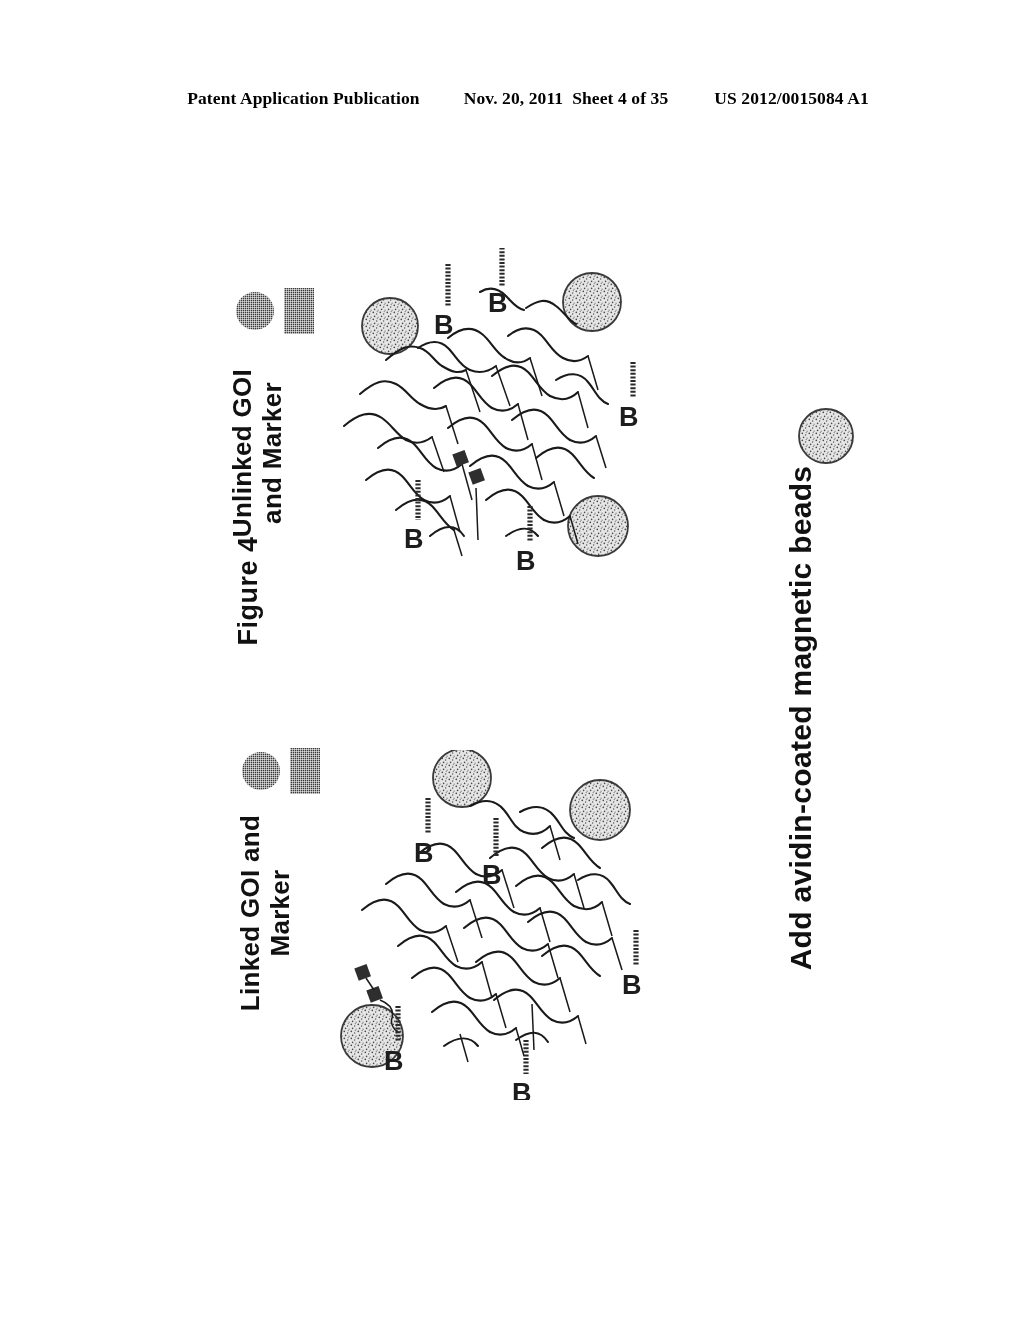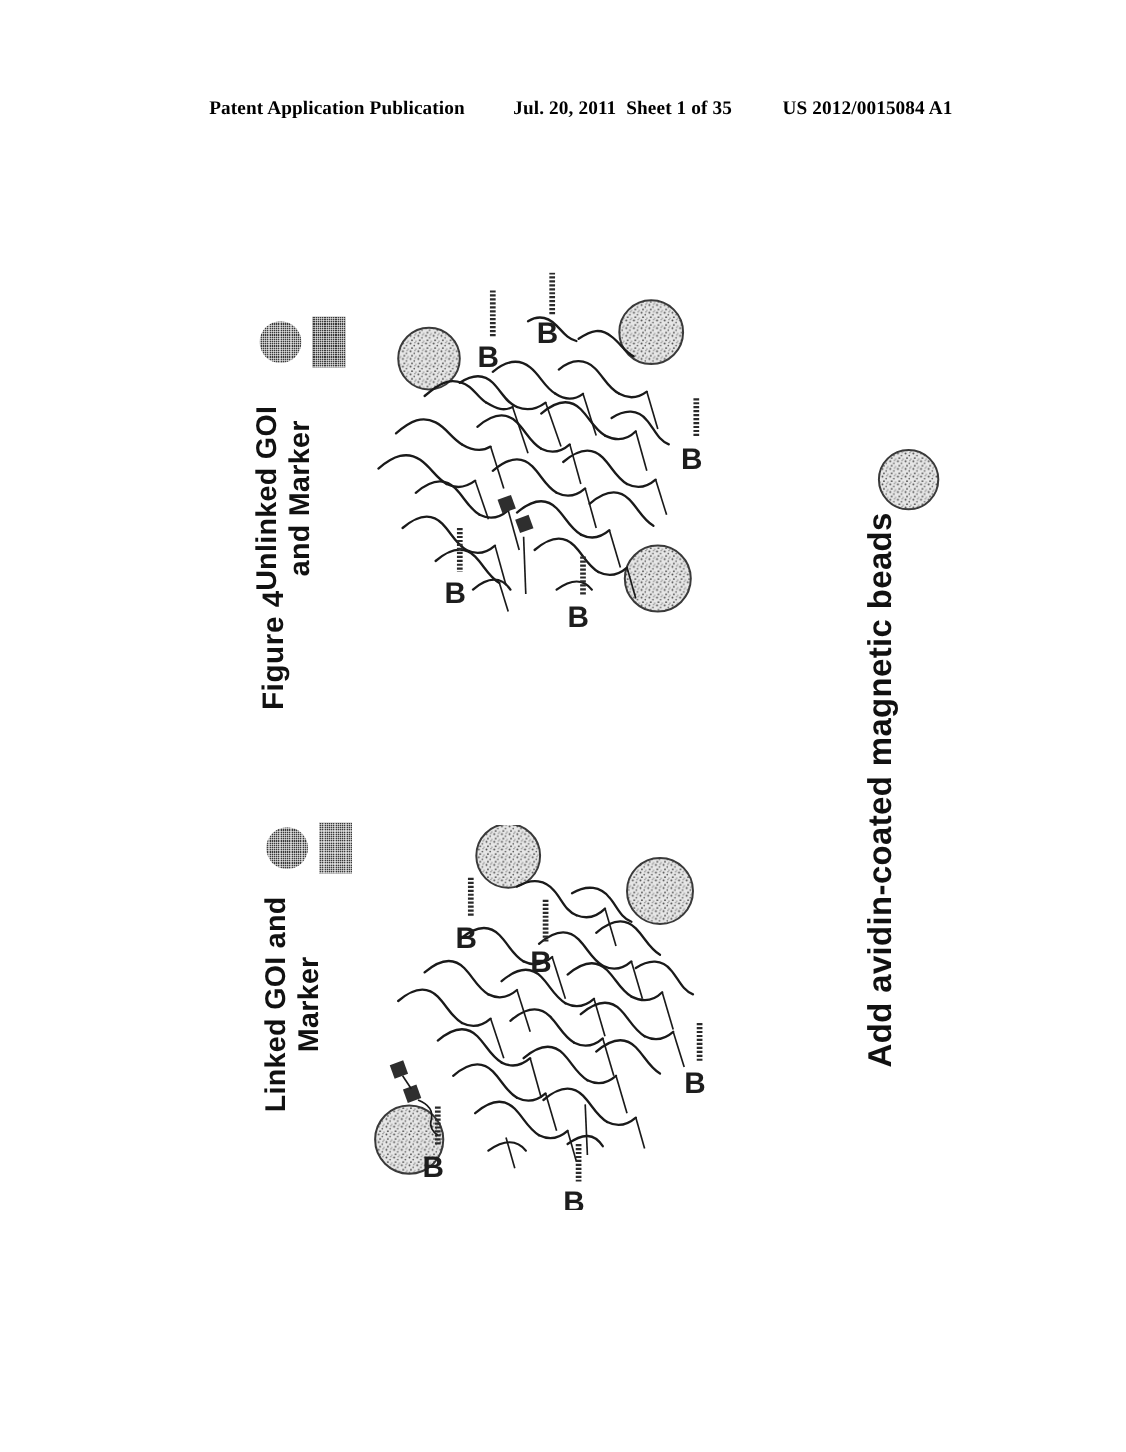--- a/index.html
+++ b/index.html
@@ -74,22 +74,22 @@
   .btag{font-family:"Liberation Sans",sans-serif;font-weight:bold;
         font-size:27px;fill:#1d1d1d;}
   .linkbox{fill:#2e2e2e;}
   .thinline{fill:none;stroke:#1a1a1a;stroke-width:1.5;}
 </style>
 </head>
 <body>
 
 <div class="hdr">
   <span class="h-pub">Patent Application Publication</span>
-  <span class="h-date">Jul. 20, 2011</span>
-  <span class="h-sheet">Sheet 1 of 35</span>
+  <span class="h-date">Nov. 20, 2011</span>
+  <span class="h-sheet">Sheet 4 of 35</span>
   <span class="h-num">US 2012/0015084 A1</span>
 </div>
 
 <div class="figlabel">Figure 4</div>
 
 <div class="beadcaption">Add avidin-coated magnetic beads</div>
 
 <div class="paneltitle" id="title-unlinked">Unlinked GOI
 and Marker</div>
 <div class="paneltitle" id="title-linked">Linked GOI and

